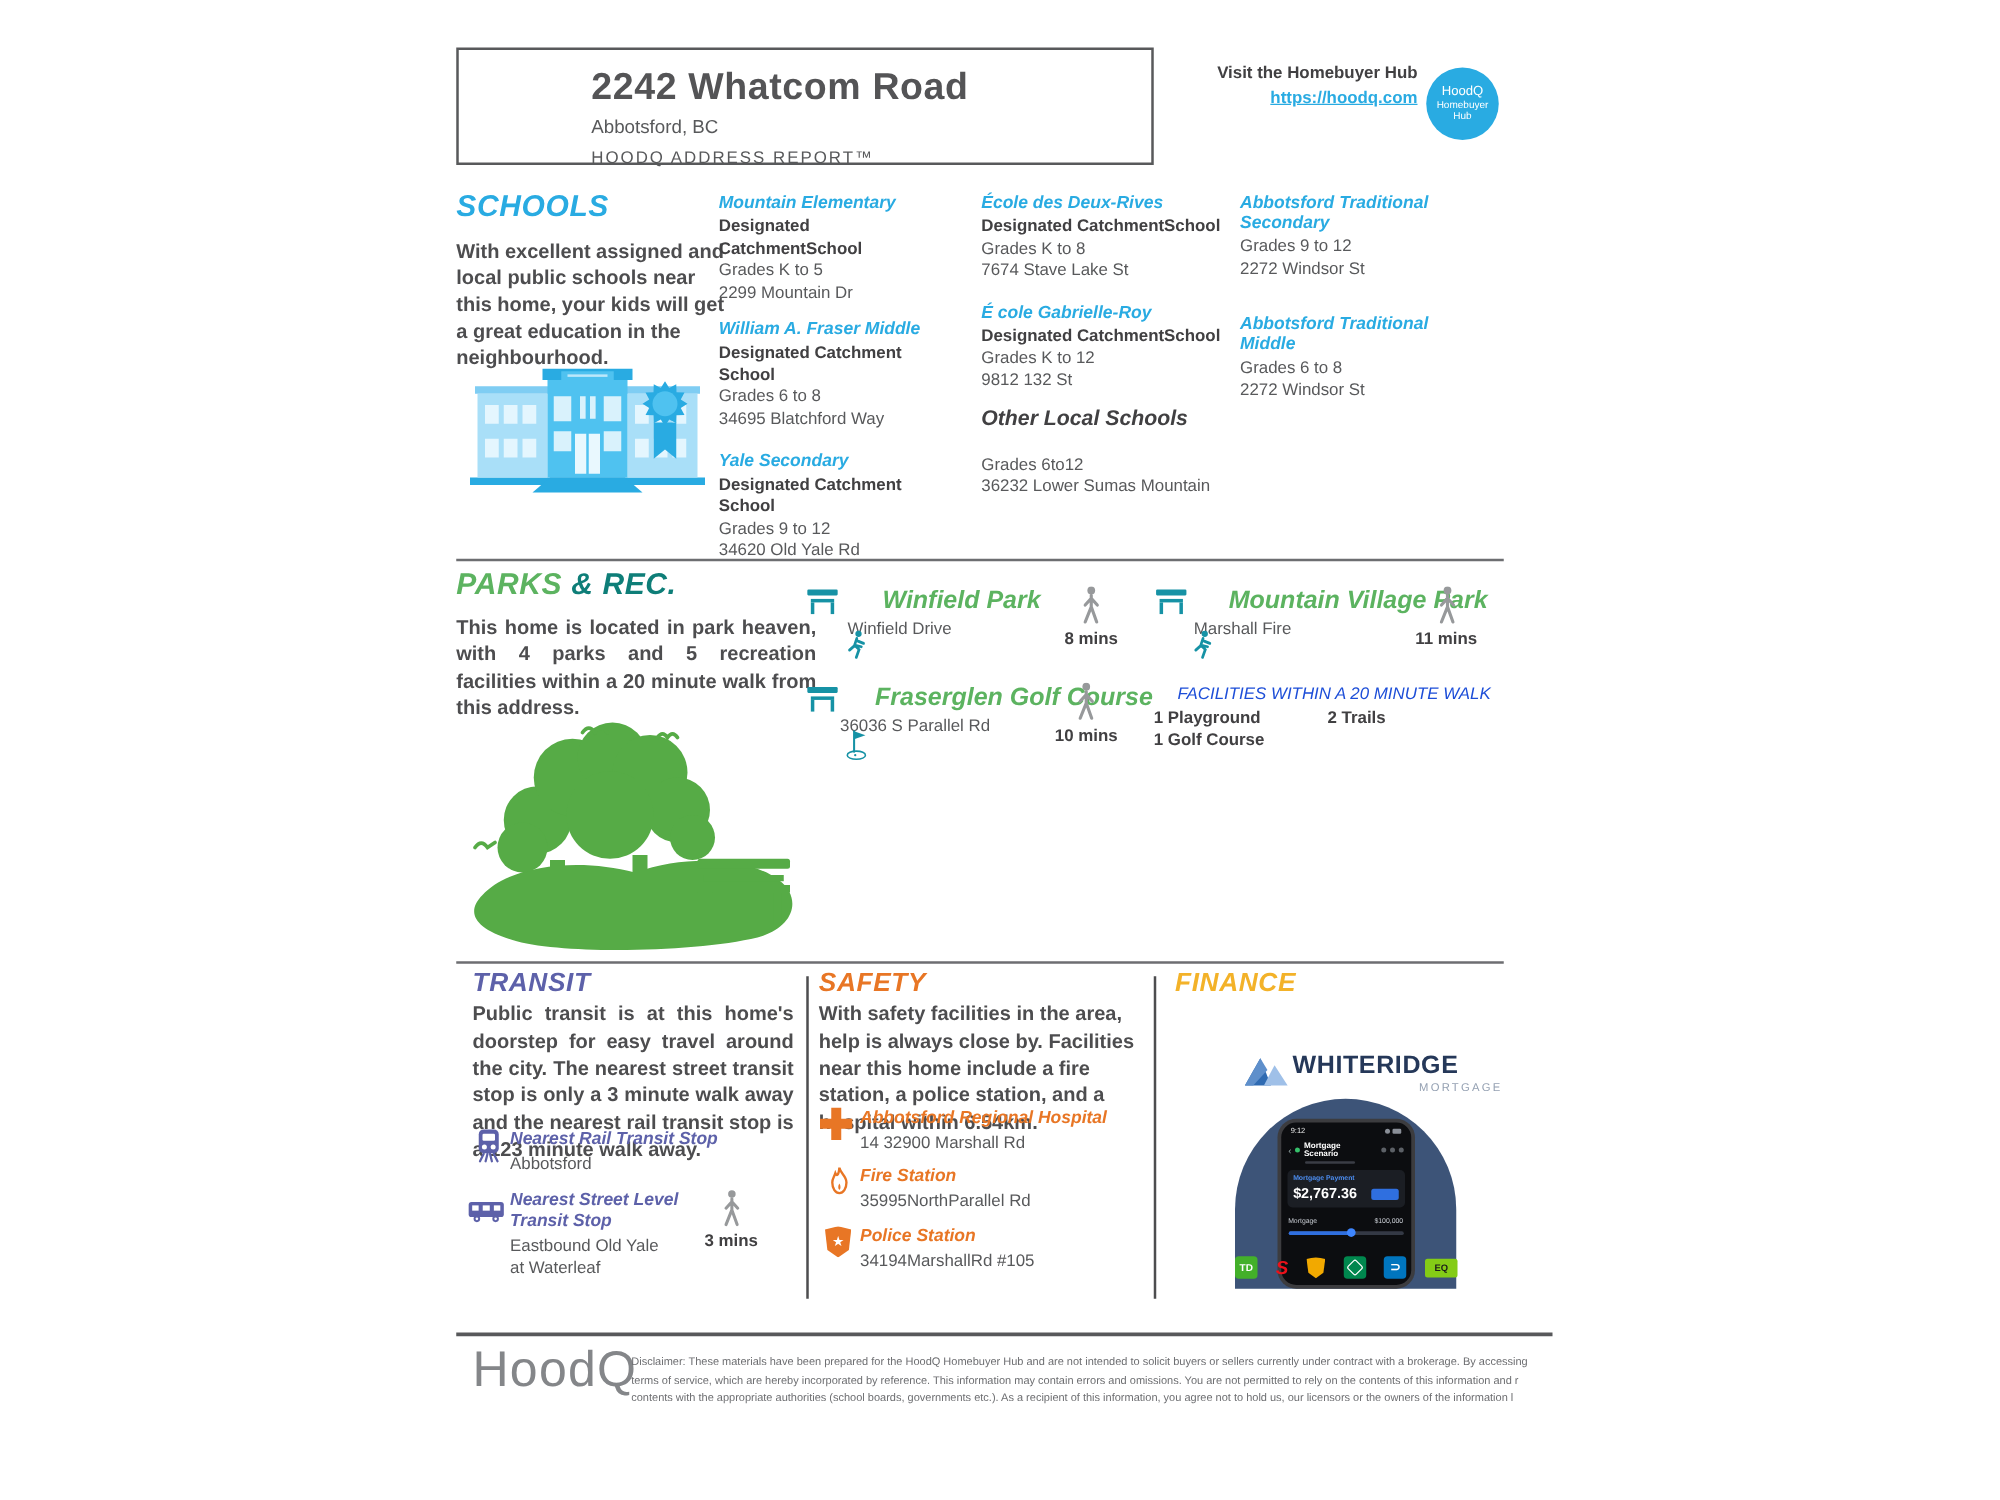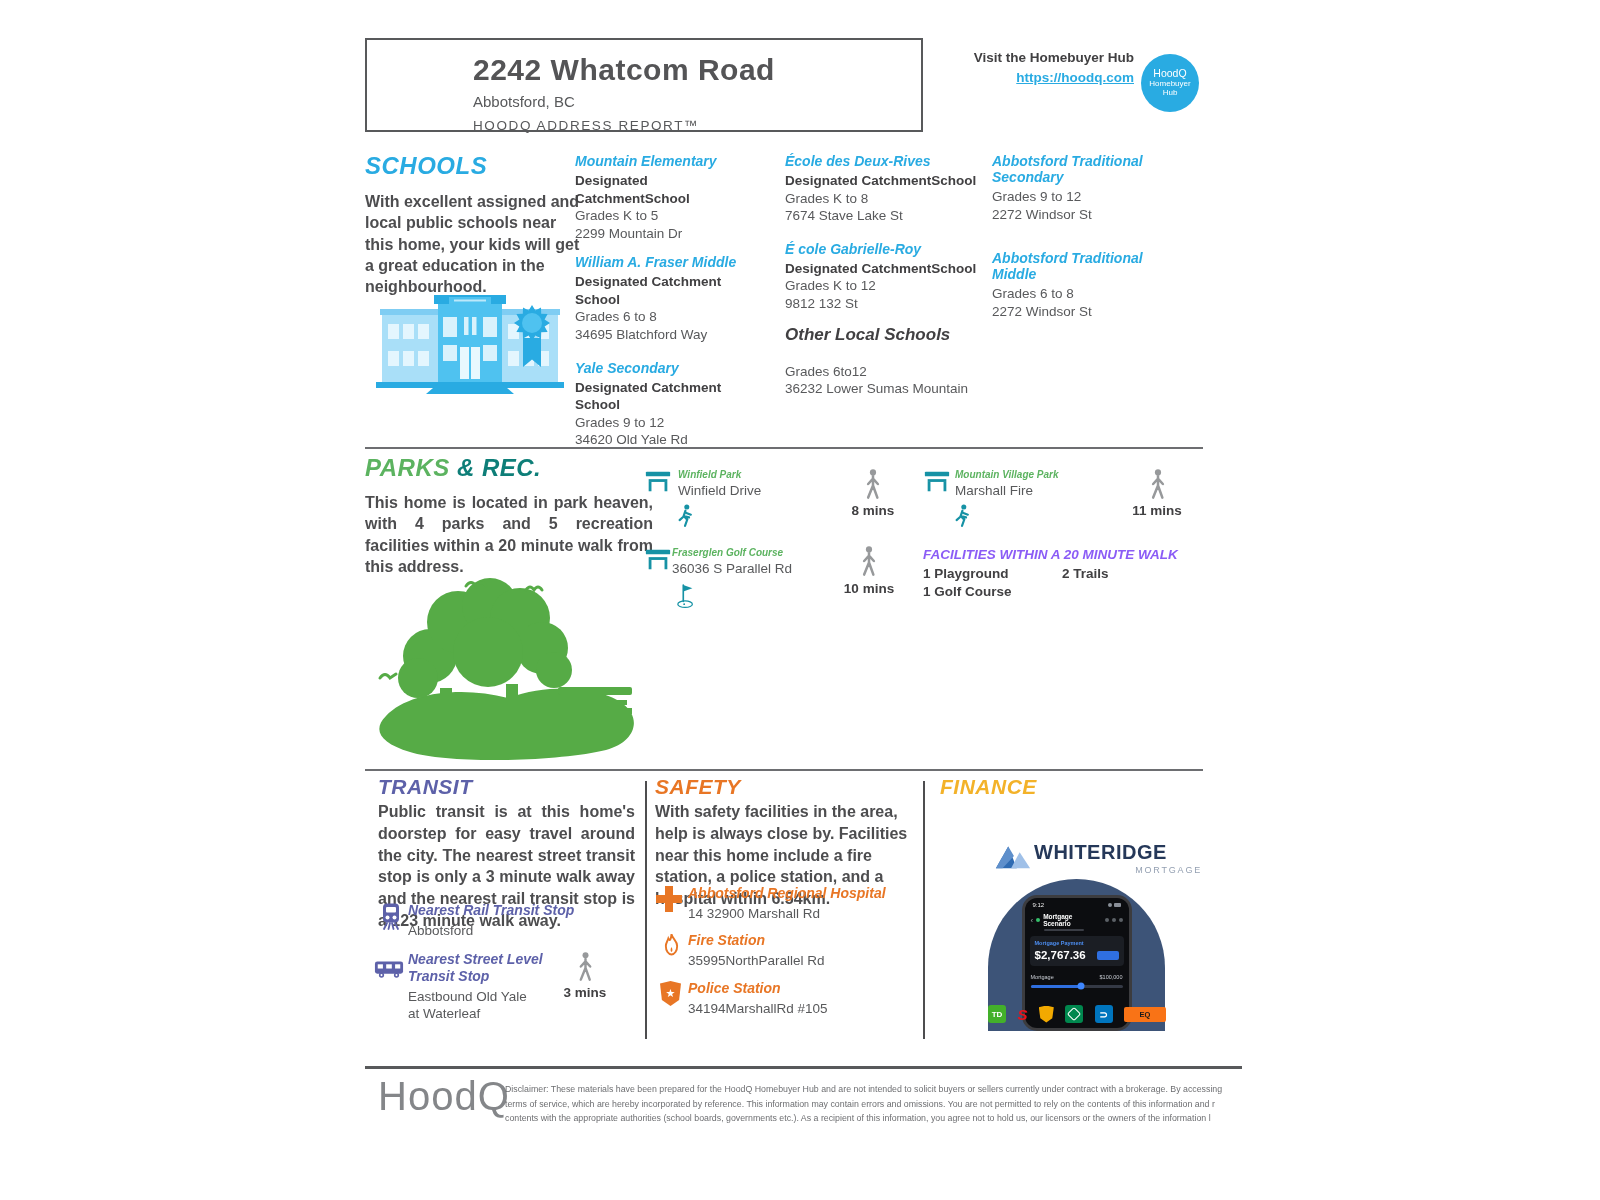--- a/index.html
+++ b/index.html
@@ -28,24 +28,24 @@
   .purple{color:#5D61A9;} .orange{color:#E87625;} .gold{color:#F3B229;}
   
   .intro{font-size:16px;font-weight:bold;line-height:1.33;color:#4D4D4F;}
   .school-col{font-size:13.5px;line-height:1.3;}
   .school{margin-bottom:12px;}
   .school .nm{color:#29ABE2;font-style:italic;font-weight:bold;font-size:14px;line-height:1.15;margin-bottom:3px;}
   .school .tp{font-weight:bold;color:#414042;}
   .school .gr,.school .ad{color:#58595B;}
   .other-hdr{font-size:17px;font-weight:bold;font-style:italic;color:#414042;margin:4px 0 5px;}
   
-  .park-name{color:#5CB360;font-style:italic;font-weight:bold;font-size:10px;}
+  .park-name{color:#5CB360;font-style:italic;font-weight:bold;font-size:20px;margin-left:28px;}
   .park-addr{color:#58595B;font-size:13.5px;margin-top:3px;}
   .mins{font-size:13.5px;font-weight:bold;color:#414042;text-align:center;}
-  .fac-title{color:#8b5cf6;font-weight:bold;font-style:italic;font-size:13.5px;}
+  .fac-title{color:#1d4ed8;font-weight:normal;font-style:italic;font-size:13.5px;margin-left:19px;}
   .fac{font-size:13.5px;font-weight:bold;color:#414042;}
   
   .hr{background:#6D6E71;height:2px;}
   .vr{background:#4D4D4F;width:2px;}
   
   .item-name{font-style:italic;font-weight:bold;font-size:14px;line-height:1.2;}
   .item-sub{color:#58595B;font-size:13.5px;line-height:1.3;margin-top:3px;}
   
   .brand{left:1034px;top:841px;width:168px;}
   .brand .wr{font-size:20px;font-weight:bold;color:#253859;letter-spacing:.5px;}
@@ -75,21 +75,21 @@
   .fill{position:absolute;left:0;top:0;height:100%;width:55%;background:#2F6FE0;border-radius:2px;}
   .knob{position:absolute;left:55%;top:50%;transform:translate(-50%,-50%);width:7px;height:7px;border-radius:50%;background:#3E86FF;}
   .banks{left:988px;top:1004px;width:178px;display:flex;justify-content:space-between;align-items:center;height:20px;}
   .bk{display:flex;align-items:center;justify-content:center;font-weight:bold;}
   .bk-td{width:18px;height:18px;border-radius:3px;background:#43B02A;color:#fff;font-size:8px;}
   .bk-s{color:#EC111A;font-size:15px;font-style:italic;}
   .bk-shield{width:15px;height:17px;background:#F2A900;clip-path:polygon(50% 0%,100% 10%,90% 75%,50% 100%,10% 75%,0% 10%);}
   .bk-hex{width:18px;height:18px;border-radius:3px;background:#00874E;}
   .bk-hex span{display:block;width:8px;height:8px;border:1.8px solid #fff;border-radius:2px;transform:rotate(45deg);}
   .bk-arrow{width:18px;height:18px;border-radius:3px;background:#0075BE;color:#fff;font-size:10px;}
-  .bk-eq{width:42px;height:15px;border-radius:2px;background:#f97316;color:#1a1a1a;font-size:7.5px;}
+  .bk-eq{width:26px;height:15px;border-radius:2px;background:#84cc16;color:#1a1a1a;font-size:7.5px;}
   
   .hr3{left:365px;top:1066px;width:877px;height:3px;background:#58595B;}
   .hoodq{left:378px;top:1074px;font-size:40px;color:#848689;letter-spacing:1px;}
   .disc{left:505px;top:1082px;width:737px;font-size:8.8px;color:#6D6E71;line-height:1.65;overflow:hidden;}
   .disc div{white-space:nowrap;overflow:hidden;}
   svg{display:block;}
 </style>
 </head>
 <body>
 

